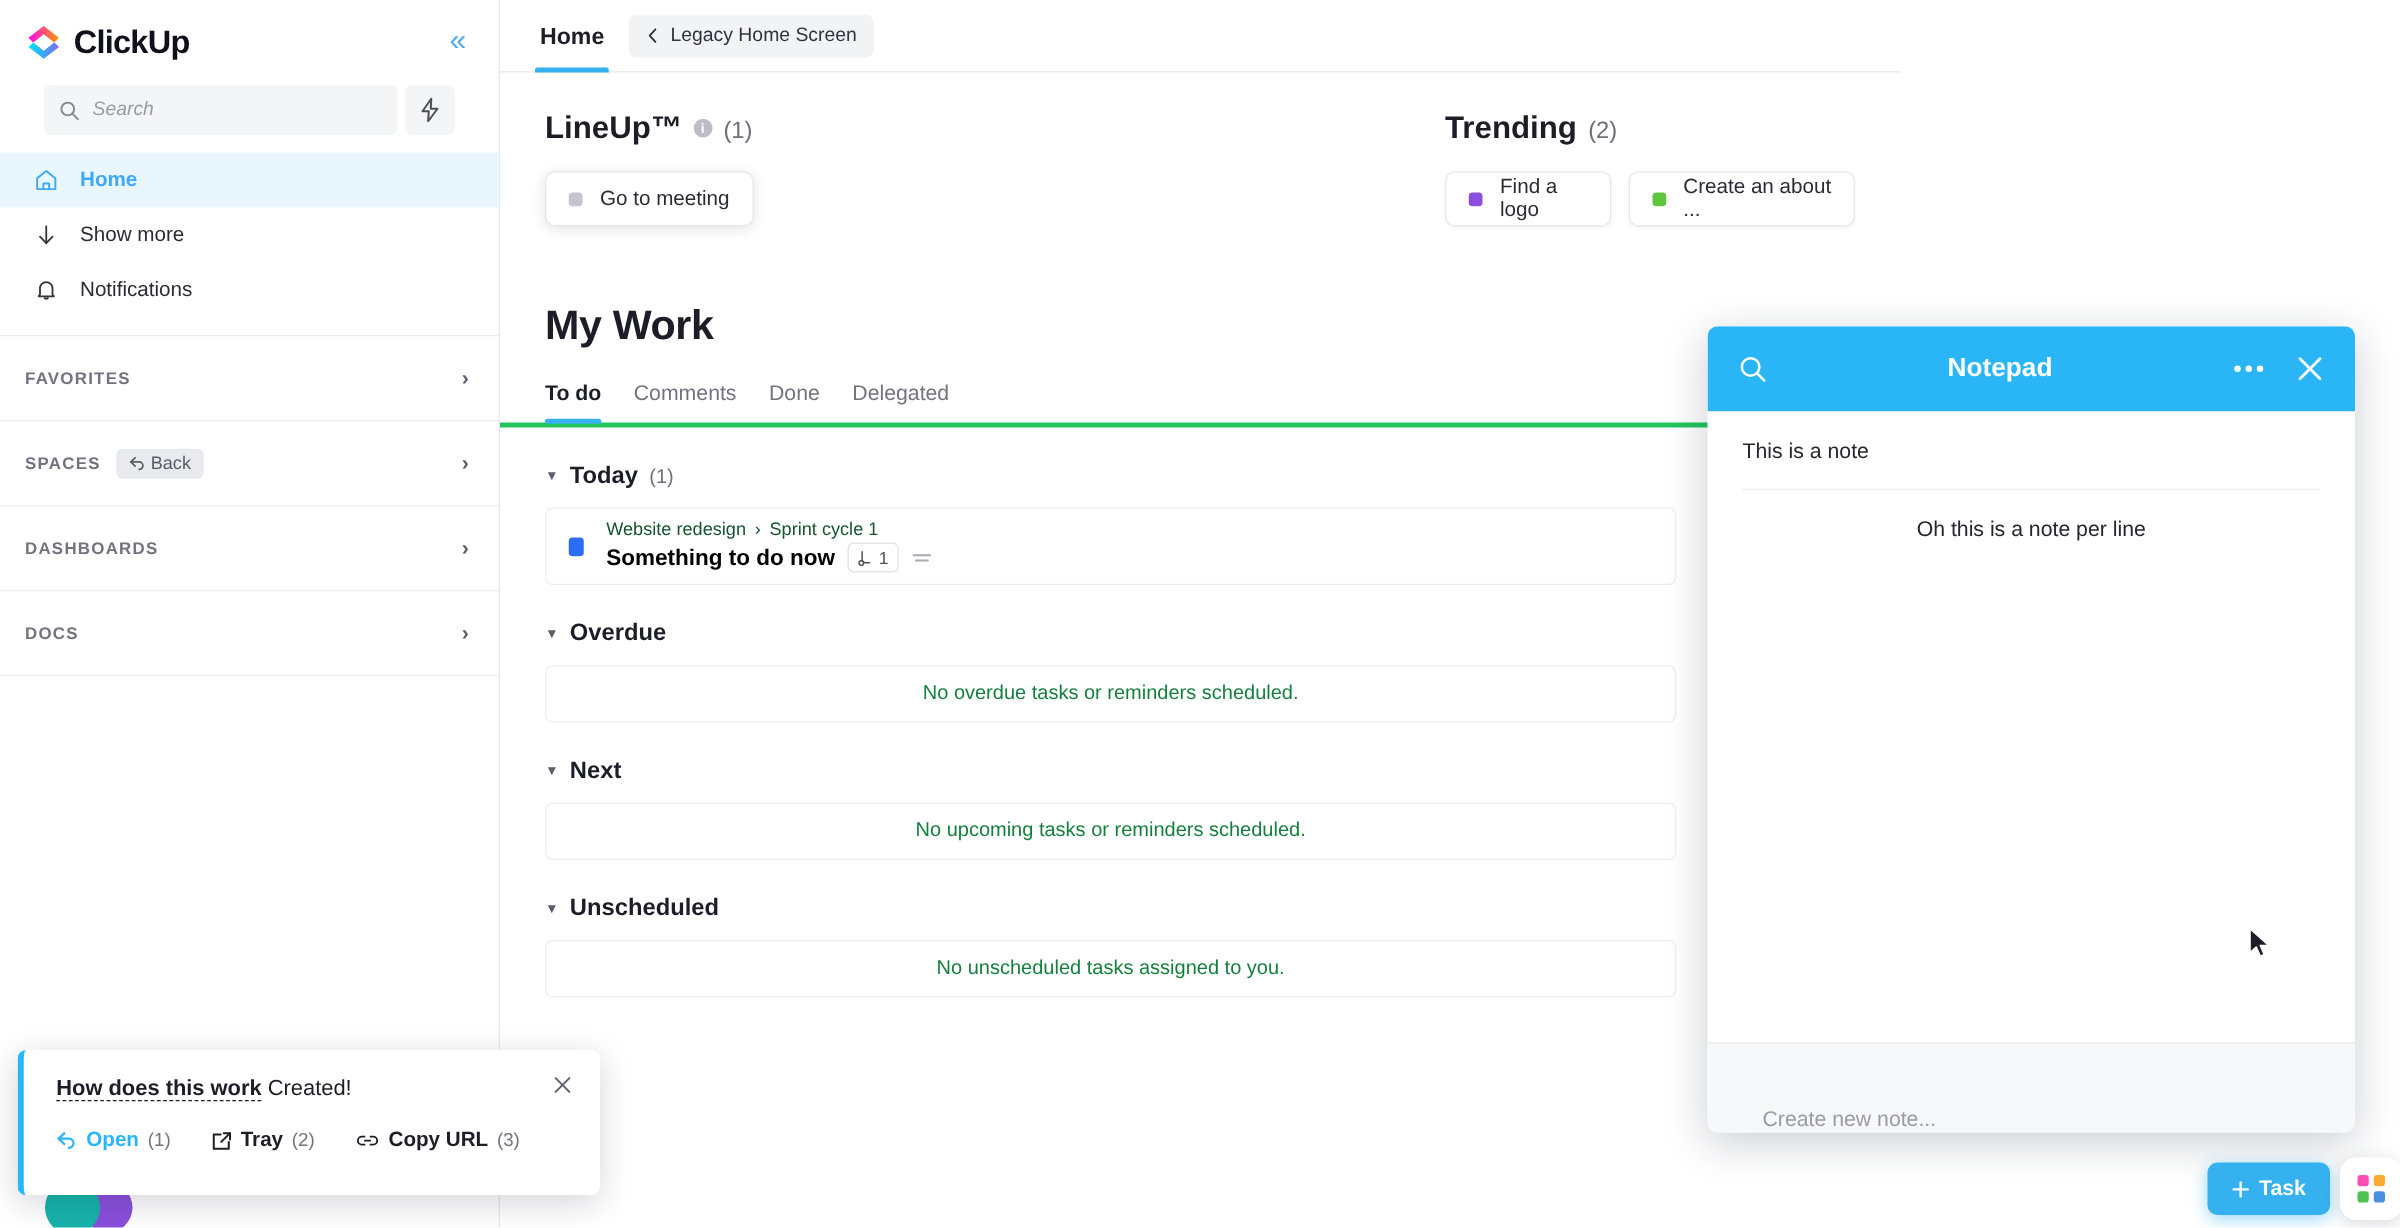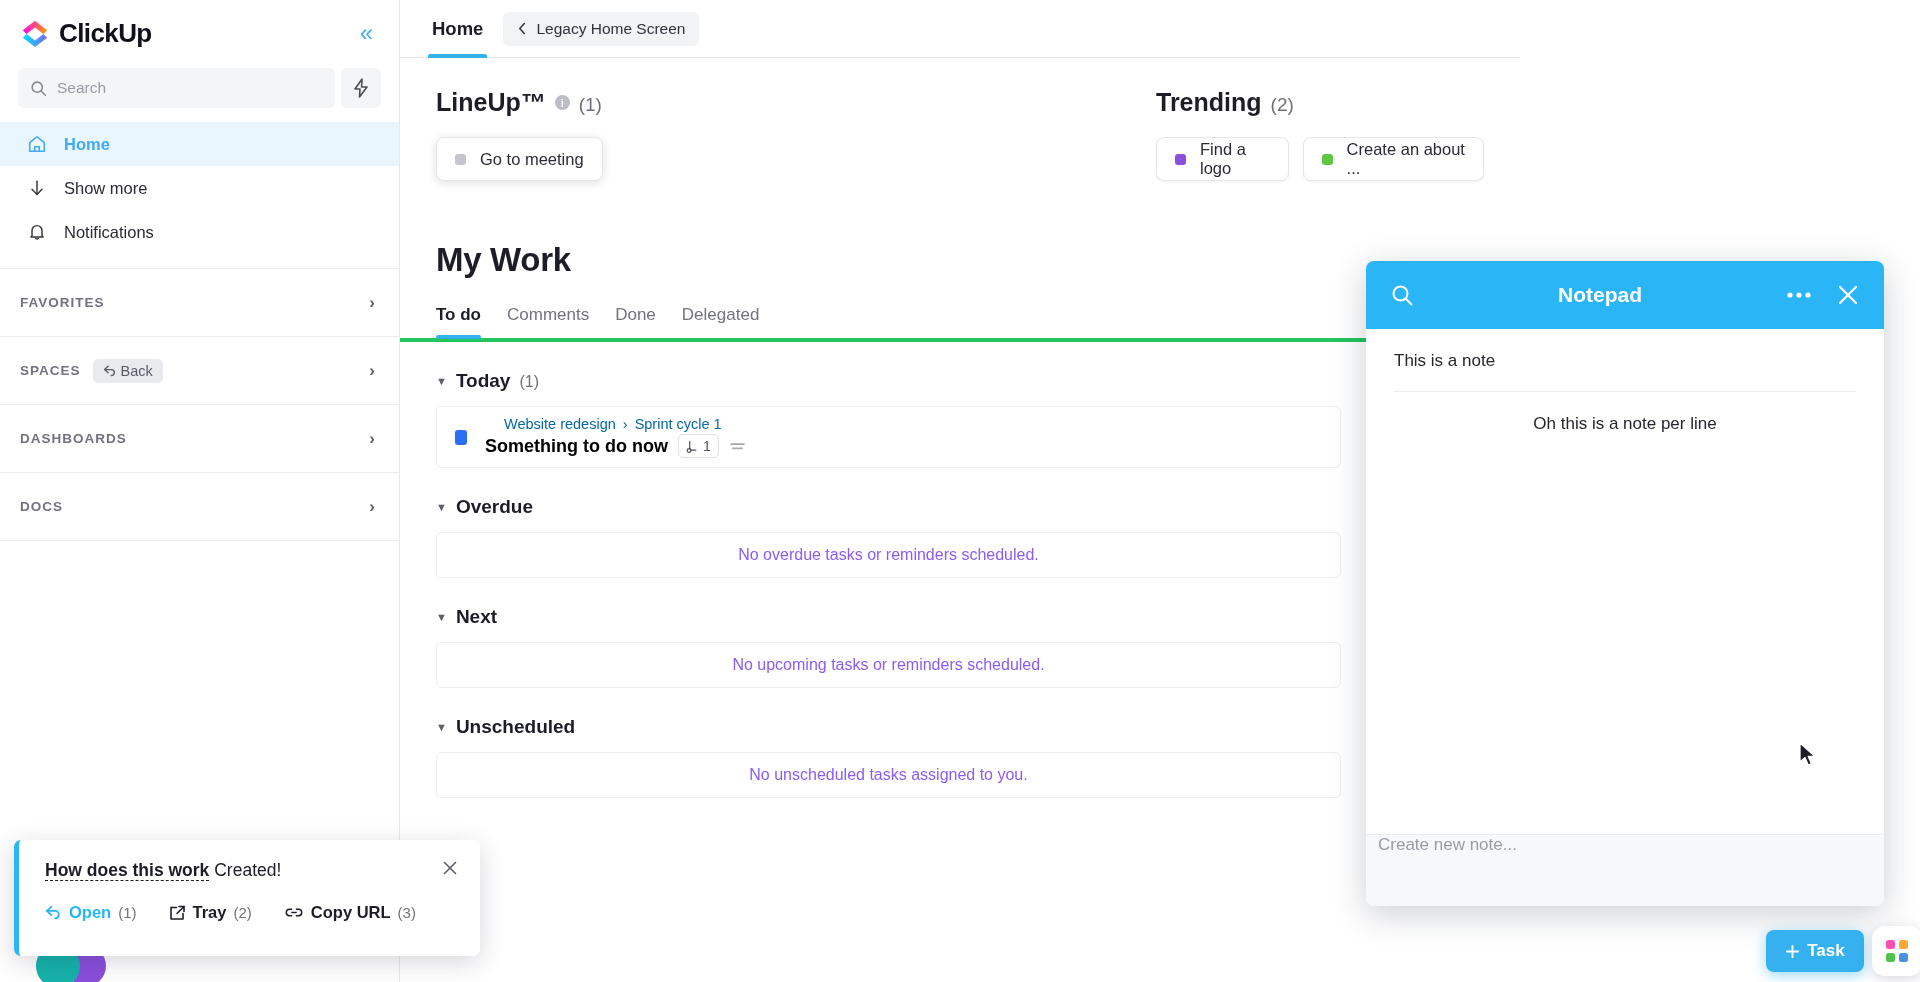--- a/index.html
+++ b/index.html
@@ -26,21 +26,21 @@
   .brand { display: flex; align-items: center; gap: 9px; }
   .brand-mark { width: 30px; height: 30px; }
   .brand-name {
     font-size: 26px; font-weight: 700; letter-spacing: -0.6px; color: #10101a;
   }
   .collapse-btn {
     color: #4aabf0; font-size: 24px; line-height: 1; cursor: pointer;
     padding: 2px 4px; font-weight: 400;
   }
   .sb-search-row {
-    display: flex; gap: 6px; padding: 0 18px; margin-top: 2px;
+    display: flex; gap: 6px; padding: 0 35px; margin-top: 2px; font-style: italic;
   }
   .searchbox {
     flex: 1; height: 40px; background: #f4f5f7; border-radius: 6px;
     display: flex; align-items: center; gap: 10px; padding: 0 12px;
   }
   .searchbox .ph { color: #9a9ba4; font-size: 15.5px; }
   .bolt-btn {
     width: 40px; height: 40px; background: #f4f5f7; border-radius: 6px;
     display: flex; align-items: center; justify-content: center; cursor: pointer;
   }
@@ -138,31 +138,31 @@
   .caret { color: #5d5e69; font-size: 11px; align-self: center; }
   .group-count { font-size: 16px; font-weight: 400; color: #6f707b; }
 
   .task-row {
     margin-top: 14px; border: 1px solid #eceef1; border-radius: 6px;
     height: 62px; display: flex; align-items: center; gap: 18px;
     padding: 0 18px; background: #fff; cursor: pointer; width: 905px;
   }
   .status-dot { width: 12px; height: 15px; border-radius: 3px; background: #2b6ef5; flex: none; }
   .task-main { display: flex; flex-direction: column; gap: 2px; }
-  .breadcrumb { font-size: 14.5px; color: #0369a1; display: flex; gap: 7px; align-items: center; margin-left: 19px; }
+  .breadcrumb { font-size: 14.5px; color: #14532d; display: flex; gap: 7px; align-items: center; }
   .task-line { display: flex; align-items: center; gap: 10px; }
   .task-name { font-size: 18px; font-weight: 600; color: #000000; }
   .pill {
     border: 1px solid #dfe1e6; border-radius: 5px; height: 24px; padding: 0 7px;
     display: flex; align-items: center; gap: 4px; font-size: 14px; color: #51525d;
   }
   .empty-row {
     margin-top: 14px; border: 1px solid #eceef1; border-radius: 6px;
     height: 46px; display: flex; align-items: center; justify-content: center;
-    font-size: 16px; color: #8b5cf6; width: 905px; background: #fff;
+    font-size: 16px; color: #15803d; width: 905px; background: #fff;
   }
 
   
   .cal-peek { position: absolute; left: 1000px; top: 840px; width: 560px; height: 142px; }
   .cal-vline { position: absolute; top: 0; width: 1px; height: 142px; background: #e8e8ec; }
   .cal-hline { position: absolute; left: 180px; right: 0; height: 1px; background: #e8e8ec; }
   .cal-time { position: absolute; font-size: 15px; font-weight: 600; color: #1d1d27; }
 
   
   .notepad {
@@ -179,21 +179,21 @@
   .np-actions { display: flex; align-items: center; gap: 24px; }
   .np-ico { color: #fff; cursor: pointer; display: flex; align-items: center; }
   .np-body { flex: 1; padding: 0 28px; overflow: hidden; }
   .note-item {
     font-size: 17px; color: #26262f; padding: 22px 0 20px 0;
     border-bottom: 1px solid #ececf0; cursor: pointer;
   }
   .note-item:last-child { border-bottom: none; text-align: center; }
   .np-foot {
     height: 72px; background: #f7f8fa; border-top: 1px solid #ececf0;
-    display: flex; align-items: flex-start; padding: 0 12px; flex: none;
+    display: flex; align-items: flex-end; padding: 0 44px; flex: none;
   }
   .np-foot .ph { color: #9a9ba4; font-size: 17px; }
 
   
   .toast {
     position: absolute; left: 14px; top: 840px; width: 466px; height: 116px;
     background: #fff; border-radius: 7px; border-left: 5px solid #2ab6f6;
     box-shadow: 0 6px 26px rgba(25,30,55,.18); z-index: 30; padding: 20px 22px 0 26px;
   }
   .toast-title-row { display: flex; justify-content: space-between; align-items: flex-start; }

